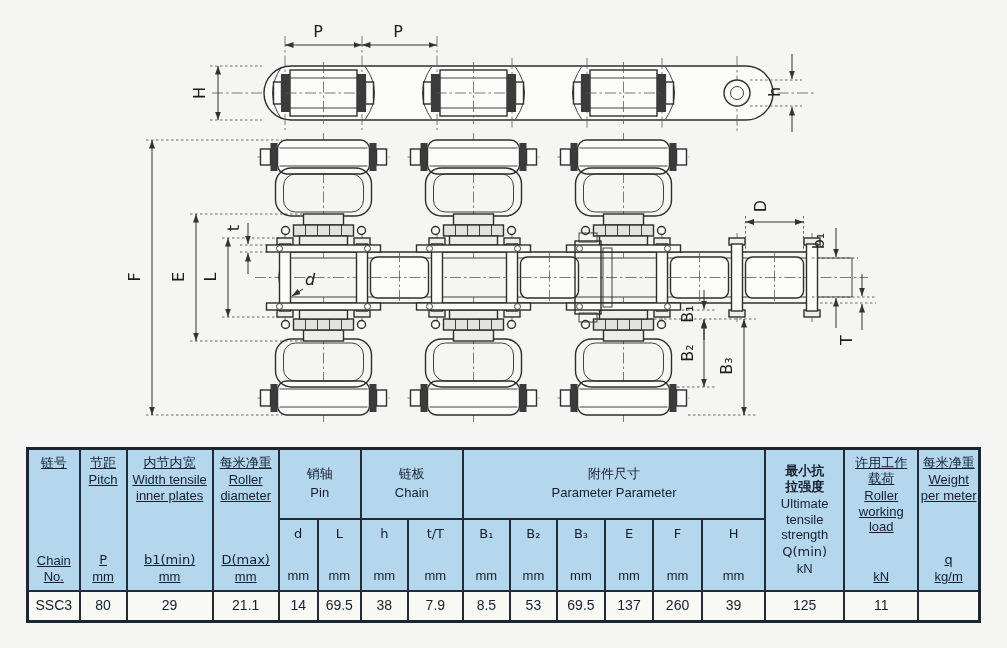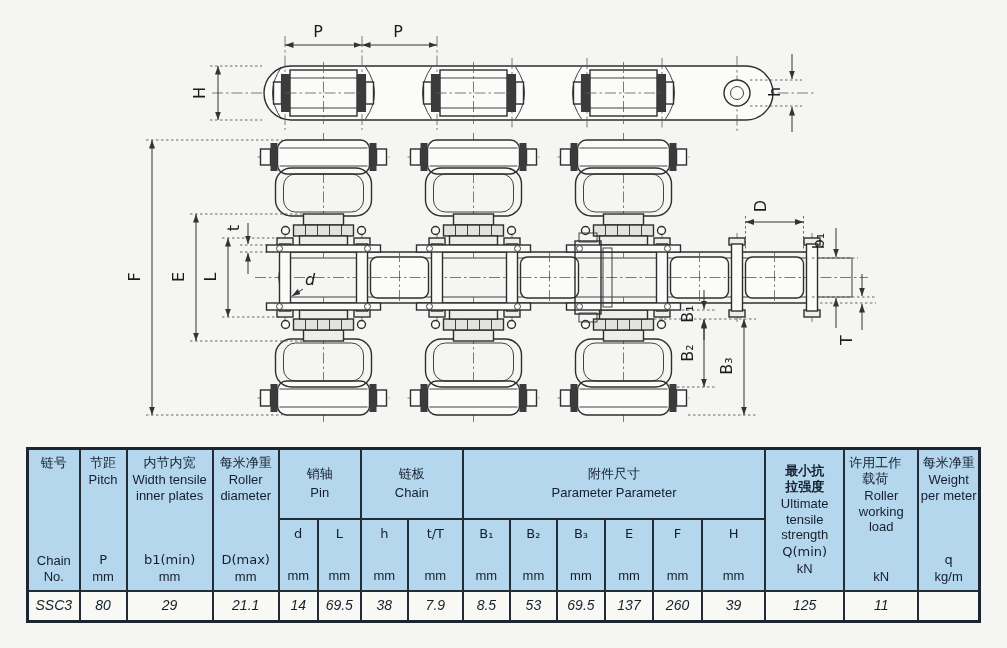--- a/index.html
+++ b/index.html
@@ -28,26 +28,26 @@
     border-collapse:collapse;table-layout:fixed;width:955px;
     background:#f8f8f5;
   }
   #spec td,#spec th{
     border:2px solid #222b36;padding:0;margin:0;
     font-weight:normal;text-align:center;vertical-align:middle;
     font-size:13px;line-height:1.22;color:#141e2c;
   }
   #spec{border:3px solid #1d2630;}
   #spec th{background:#b5d7ee;}
-  #spec td{background:#f8f8f5;height:28px;font-size:14px;font-style:italic;}
+  #spec td{background:#f8f8f5;height:28px;font-size:14px;}
   .stack{height:130px;display:flex;flex-direction:column;justify-content:space-between;align-items:center;padding:5px 1px;}
   .cstack{height:130px;display:flex;flex-direction:column;justify-content:center;align-items:center;padding:4px 1px;gap:1px;}
   .gstack{height:62px;display:flex;flex-direction:column;justify-content:center;gap:3px;}
   .sstack{height:58px;display:flex;flex-direction:column;justify-content:space-between;align-items:center;padding:5px 0;}
-  .tb,.bb{display:flex;flex-direction:column;gap:1px;}
+  .tb,.bb{display:flex;flex-direction:column;align-items:center;gap:1px;text-decoration:underline;}
   .zh-n3{max-width:44px;font-weight:bold;}
   .zh-n4{max-width:58px;}
   .sym{font-family:"DejaVu Sans","Liberation Sans",sans-serif;}
 </style>
 </head>
 <body>
 
 <svg id="drawing" width="1007" height="445" viewBox="0 0 1007 445" xmlns="http://www.w3.org/2000/svg">
   <defs>
     <marker id="ma" markerWidth="9" markerHeight="7" refX="8.5" refY="3" orient="auto-start-reverse" markerUnits="userSpaceOnUse">

